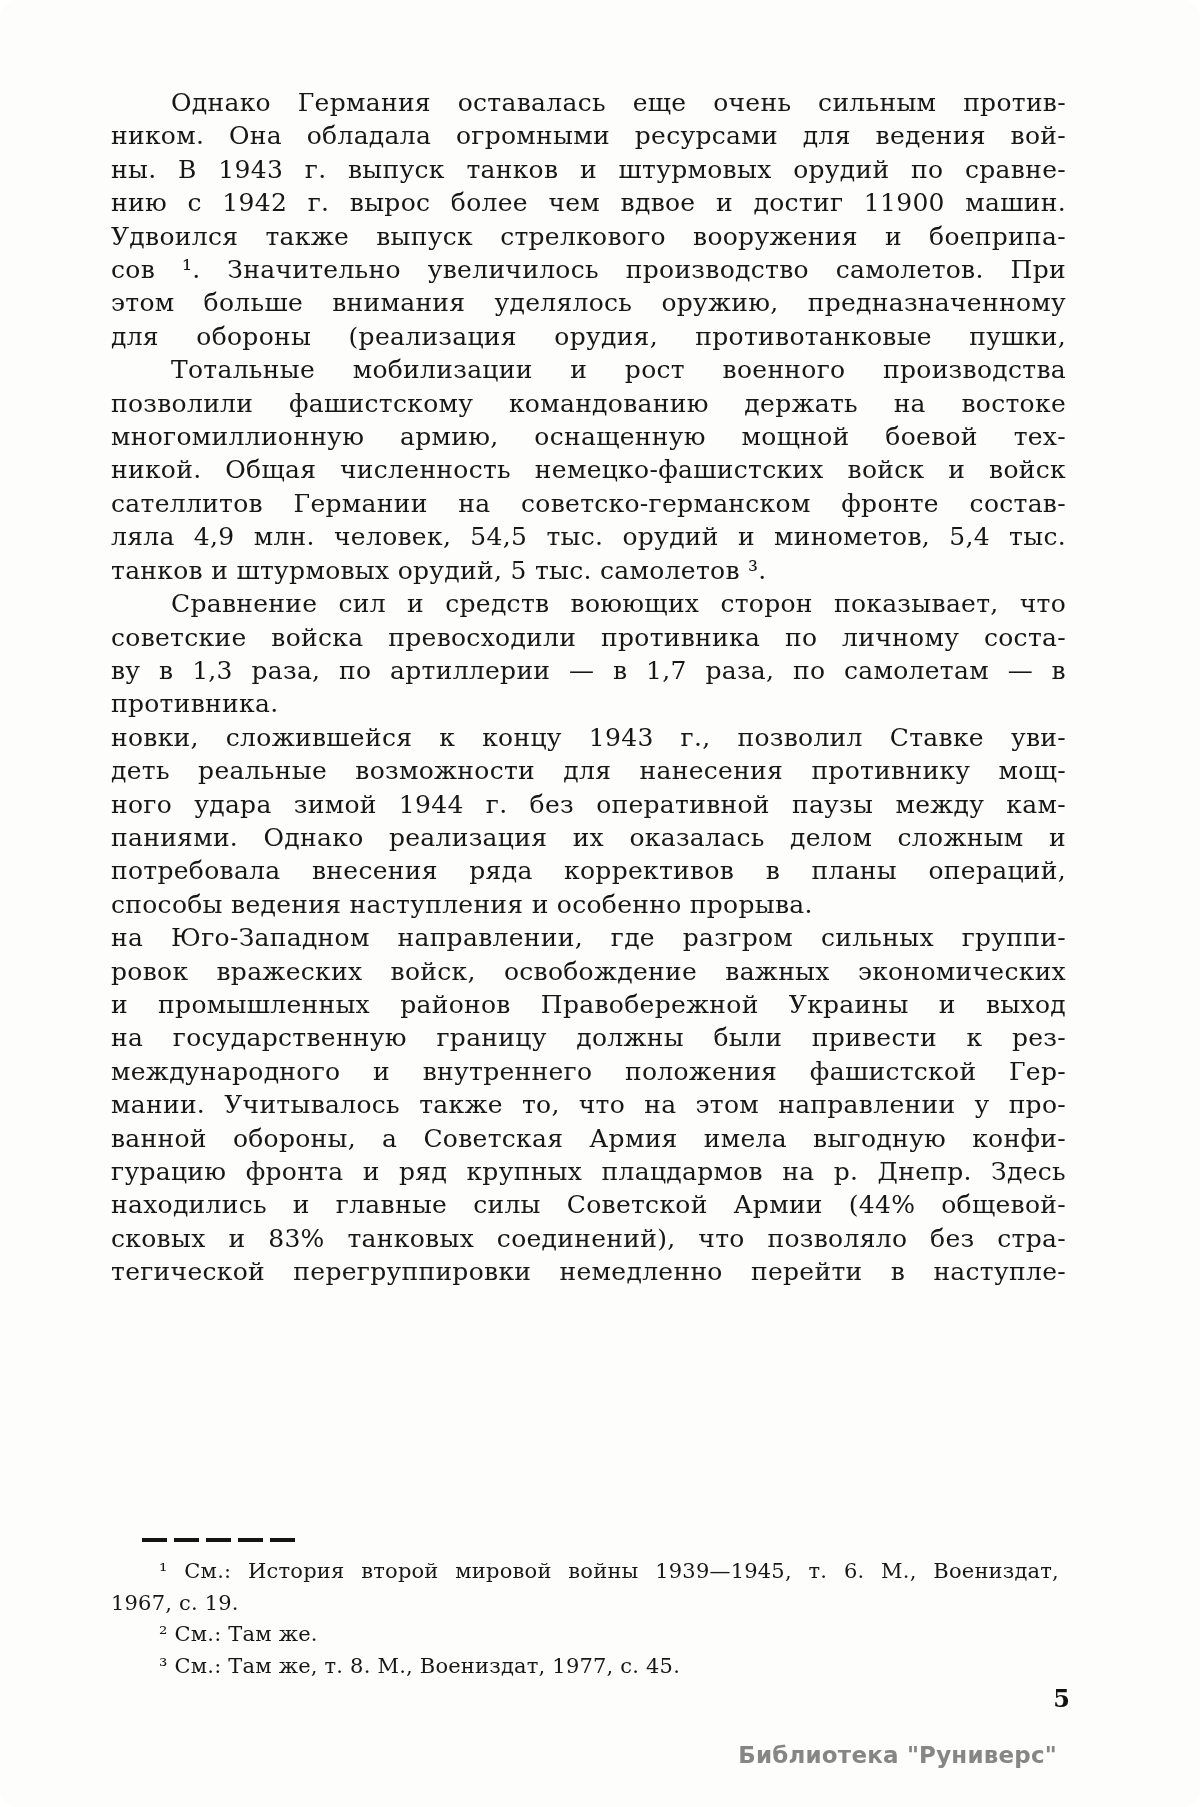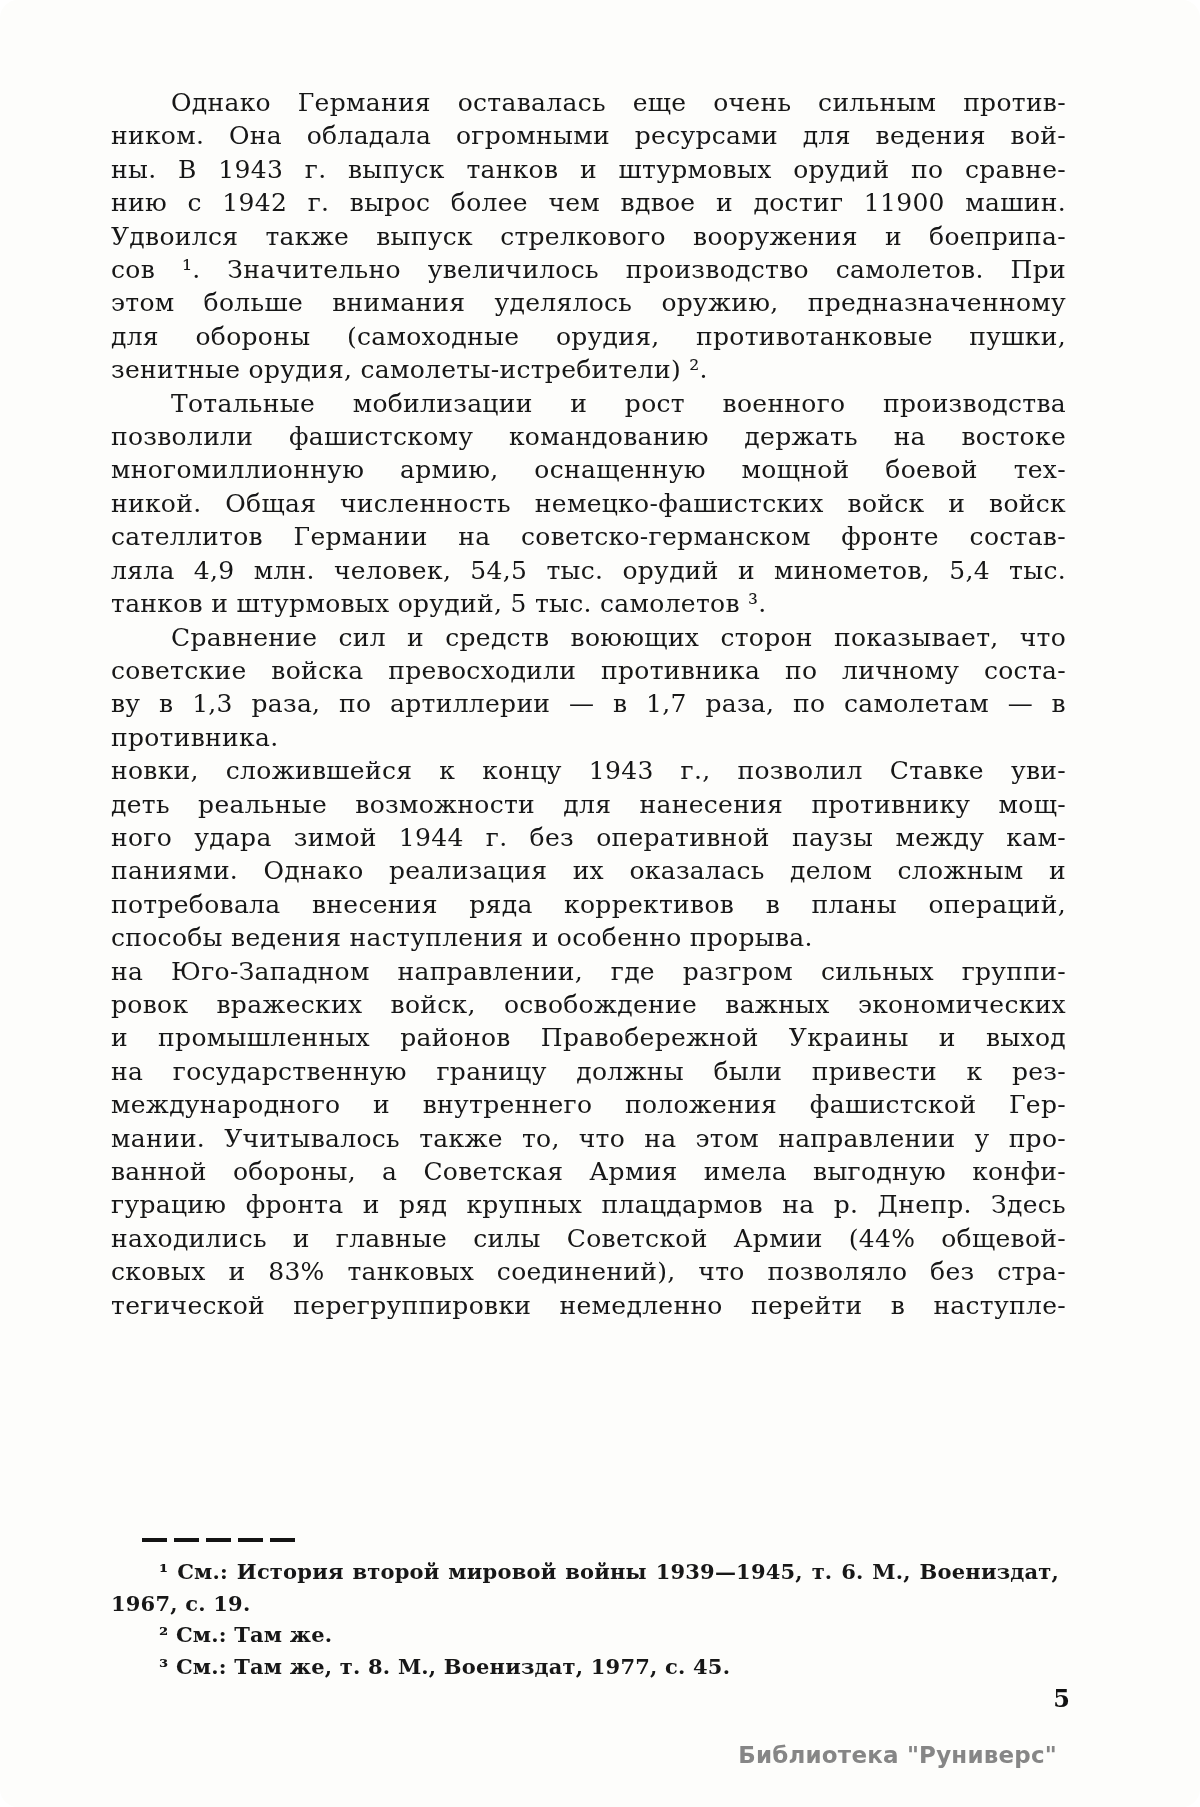--- a/index.html
+++ b/index.html
@@ -27,21 +27,20 @@
     letter-spacing: 0.3px;
   }
   .footnotes {
     position: absolute;
     left: 111px;
     top: 1556px;
     width: 948px;
     font-size: 21px;
     line-height: 31.5px;
     letter-spacing: 0.2px;
-    font-weight: bold;
   }
   .line {
     text-align: justify;
     text-align-last: left;
     white-space: normal;
   }
   .line.stretch { text-align-last: justify; }
   .body-text .line.indent { text-indent: 60px; }
   .footnotes .line.indent { text-indent: 48px; }
   .footnote-divider {
@@ -85,22 +84,21 @@
 
 <div class="page">
   <div class="body-text" id="body-lines">
       <div class="line indent stretch">Однако Германия оставалась еще очень сильным против-</div>
       <div class="line stretch">ником. Она обладала огромными ресурсами для ведения вой-</div>
       <div class="line stretch">ны. В 1943 г. выпуск танков и штурмовых орудий по сравне-</div>
       <div class="line stretch">нию с 1942 г. вырос более чем вдвое и достиг 11900 машин.</div>
       <div class="line stretch">Удвоился также выпуск стрелкового вооружения и боеприпа-</div>
       <div class="line stretch">сов ¹. Значительно увеличилось производство самолетов. При</div>
       <div class="line stretch">этом больше внимания уделялось оружию, предназначенному</div>
-      <div class="line stretch">для обороны (самоходные орудия, противотанковые пушки,</div>
-      <div class="line">зенитные орудия, самолеты-истребители) ².</div>
+      <div class="line stretch">для обороны (реализация орудия, противотанковые пушки,</div>
       <div class="line indent stretch">Тотальные мобилизации и рост военного производства</div>
       <div class="line stretch">позволили фашистскому командованию держать на востоке</div>
       <div class="line stretch">многомиллионную армию, оснащенную мощной боевой тех-</div>
       <div class="line stretch">никой. Общая численность немецко-фашистских войск и войск</div>
       <div class="line stretch">сателлитов Германии на советско-германском фронте состав-</div>
       <div class="line stretch">ляла 4,9 млн. человек, 54,5 тыс. орудий и минометов, 5,4 тыс.</div>
       <div class="line">танков и штурмовых орудий, 5 тыс. самолетов ³.</div>
       <div class="line indent stretch">Сравнение сил и средств воюющих сторон показывает, что</div>
       <div class="line stretch">советские войска превосходили противника по личному соста-</div>
       <div class="line stretch">ву в 1,3 раза, по артиллерии — в 1,7 раза, по самолетам — в</div>

